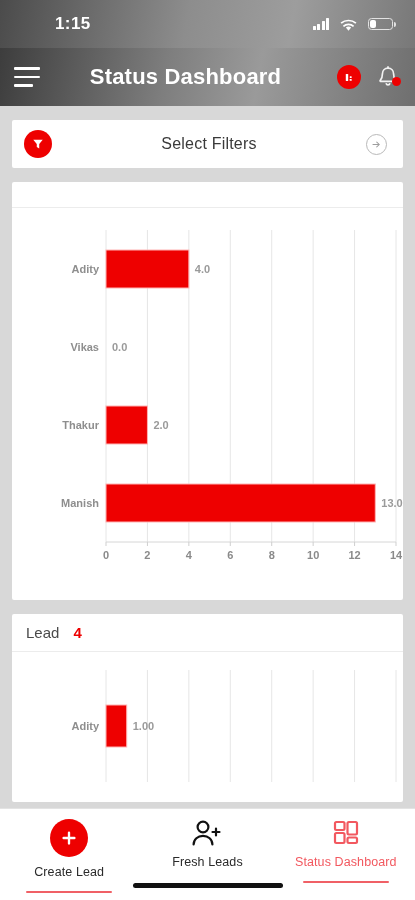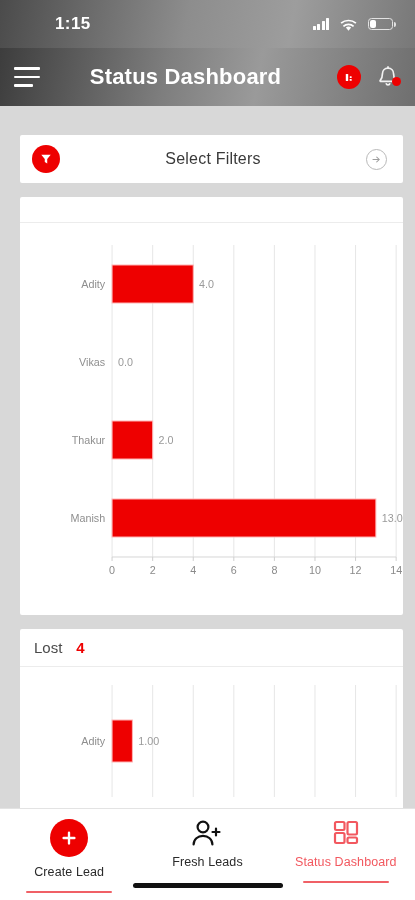--- a/index.html
+++ b/index.html
@@ -40,36 +40,36 @@
   .apptitle { flex:1; text-align:center; color:#fff; font-size:22px; font-weight:bold; letter-spacing:.2px; margin-left:-6px; }
   .hdr-icons { display:flex; align-items:center; gap:16px; }
   .chip {
     width:24px;height:24px;border-radius:50%;background:#ee0000;
     display:flex;align-items:center;justify-content:center;cursor:pointer;
   }
   .bell { position:relative; width:22px; height:24px; cursor:pointer; }
   .bell::after{content:"";position:absolute;right:-2px;bottom:3px;width:9px;height:9px;border-radius:50%;background:#ee0000;}
 
   
-  .body { position:absolute; top:106px; left:0; right:0; bottom:92px; background:#d8d8d8; padding:15px 12px; overflow:hidden;margin-left:8px; }
+  .body { position:absolute; top:106px; left:0; right:0; bottom:92px; background:#d8d8d8; padding:0 12px; overflow:hidden; }
 
   .card { background:#fff; border-radius:2px; margin-top:14px; }
 
   .filterbar { display:flex; align-items:center; height:48px; padding:0 16px 0 12px; }
   .f-circle { width:28px;height:28px;border-radius:50%;background:#ee0000;display:flex;align-items:center;justify-content:center;cursor:pointer; }
   .f-title { flex:1; text-align:center; font-size:16px; color:#3a3a3a; letter-spacing:.2px; }
   .f-arrow { width:21px;height:21px;border-radius:50%;border:1.4px solid #b9b9b9;display:flex;align-items:center;justify-content:center;cursor:pointer; }
 
   
   .chart-card { position:relative; }
   .chart-head { height:26px; display:flex; align-items:center; padding:0 14px; border-bottom:1px solid #ececec; font-size:14px; }
   .chart-head .ttl { color:#4a4a4a; font-weight:normal; font-size:15px; }
   .chart-head .cnt { color:#ee0000; font-weight:bold; font-size:15px; margin-left:14px; }
   .chart-head.tall { height:38px; }
-  .chart-wrap { position:relative; width:100%; }
+  .chart-wrap { position:relative; width:100%;font-weight:bold; }
   .chart-wrap svg { display:block; width:100%; }
 
   
   .bottomnav {
     position:absolute; left:0; bottom:0; width:415px; height:92px;
     background:#fff; border-top:1px solid #e3e3e3;
     display:flex; align-items:flex-start; padding-top:10px;
   }
   .nav-item { flex:1; display:flex; flex-direction:column; align-items:center; gap:8px; cursor:pointer; position:relative; }
   .nav-label { font-size:12.5px; color:#2a2a2a; letter-spacing:.1px; }
@@ -190,21 +190,21 @@
             <line x1="342.57142857142856" x2="342.57142857142856" y1="334" y2="338" stroke="#cfcfcf" stroke-width="1"></line>
             <text x="342.57142857142856" y="351" text-anchor="middle" font-size="11" fill="#8a8a8a" font-family="&quot;Liberation Sans&quot;, sans-serif">12</text>
             <line x1="384" x2="384" y1="334" y2="338" stroke="#cfcfcf" stroke-width="1"></line>
             <text x="384" y="351" text-anchor="middle" font-size="11" fill="#8a8a8a" font-family="&quot;Liberation Sans&quot;, sans-serif">14</text>
           </svg>
       </div>
     </div>
 
     <div class="card chart-card">
       <div class="chart-head tall">
-        <span class="ttl">Lost</span>
+        <span class="ttl">Lead</span>
         <span class="cnt">4</span>
       </div>
       <div class="chart-wrap">
         <svg id="chart1" viewBox="0 0 391 150" preserveAspectRatio="none" height="150">
             <line x1="94" x2="94" y1="18" y2="130" stroke="#e6e6e6" stroke-width="1"></line>
             <line x1="135.42857142857142" x2="135.42857142857142" y1="18" y2="130" stroke="#e6e6e6" stroke-width="1"></line>
             <line x1="176.85714285714283" x2="176.85714285714283" y1="18" y2="130" stroke="#e6e6e6" stroke-width="1"></line>
             <line x1="218.28571428571428" x2="218.28571428571428" y1="18" y2="130" stroke="#e6e6e6" stroke-width="1"></line>
             <line x1="259.71428571428567" x2="259.71428571428567" y1="18" y2="130" stroke="#e6e6e6" stroke-width="1"></line>
             <line x1="301.1428571428571" x2="301.1428571428571" y1="18" y2="130" stroke="#e6e6e6" stroke-width="1"></line>

